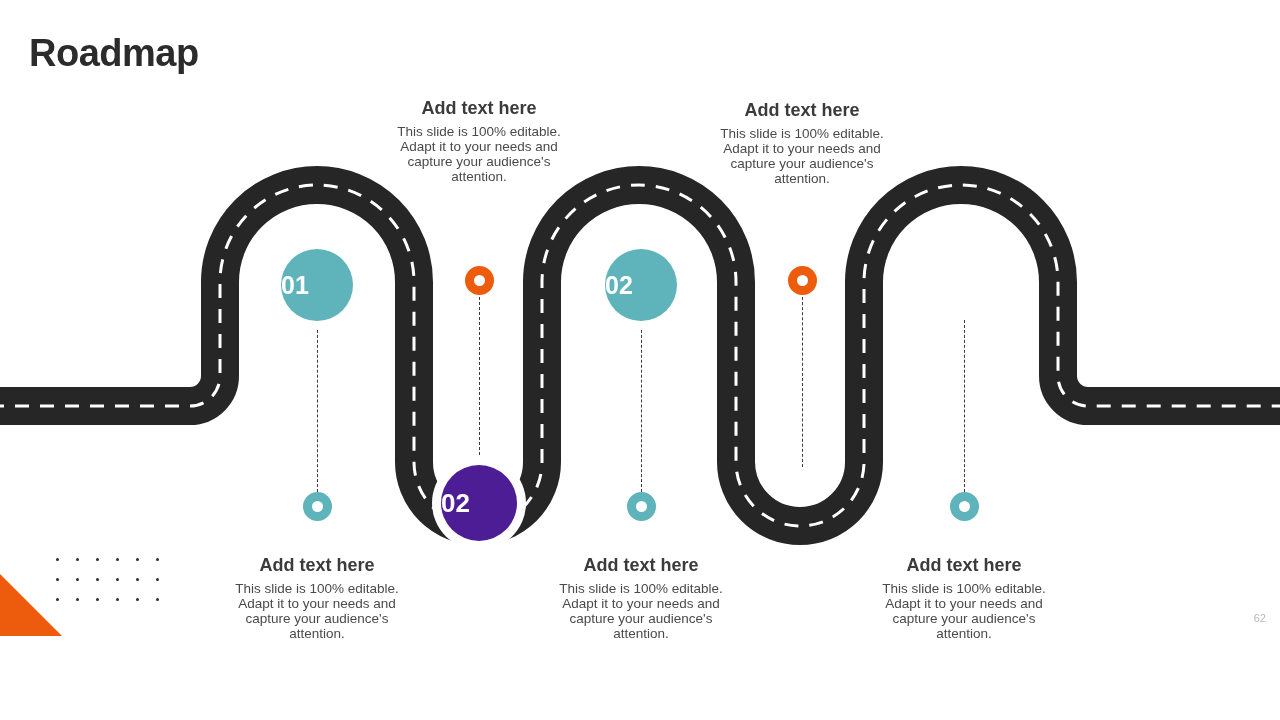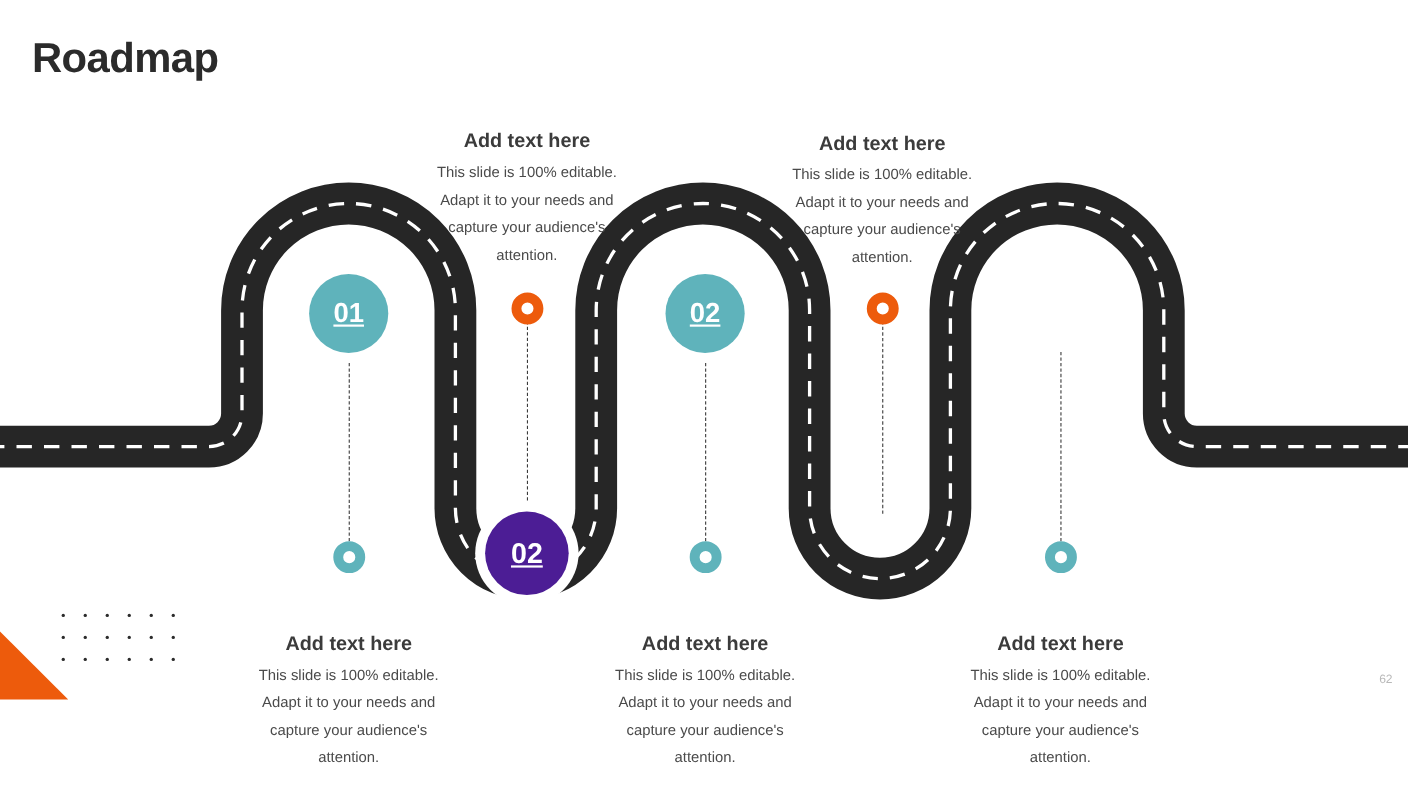--- a/index.html
+++ b/index.html
@@ -33,25 +33,24 @@
     width: 1280px; height: 720px;
     pointer-events: none;
   }
 
   
   .milestone {
     position: absolute;
     border-radius: 50%;
     display: flex;
     align-items: center;
-    justify-content: center;
+    justify-content: flex-start;
     color: #ffffff;
     font-weight: bold;
     box-shadow: 0 0 0 9px #ffffff;
-    text-decoration: underline;
   }
   .milestone.teal   { background: #5fb3bb; }
   .milestone.orange { background: #4c1d95; }
 
   
   .ring {
     position: absolute;
     border-radius: 50%;
     background: transparent;
   }
@@ -62,33 +61,32 @@
   .connector {
     position: absolute;
     width: 0;
     border-left: 1px dashed #3b3b3b;
   }
 
   
   .text-block {
     position: absolute;
     text-align: center;
-    margin-top: 20px;
   }
   .text-block .tb-heading {
     font-size: 18px;
     font-weight: bold;
     color: #3b3b3b;
     line-height: 24px;
     margin-bottom: 4px;
   }
   .text-block .tb-body {
     font-size: 13.5px;
     color: #4a4a4a;
-    line-height: 25px;
+    line-height: 15px;
   }
 
   
   #corner-triangle {
     position: absolute;
     left: 0; bottom: 0;
     width: 0; height: 0;
     border-left: 62px solid #ed5b0c;
     border-top: 62px solid transparent;
   }

